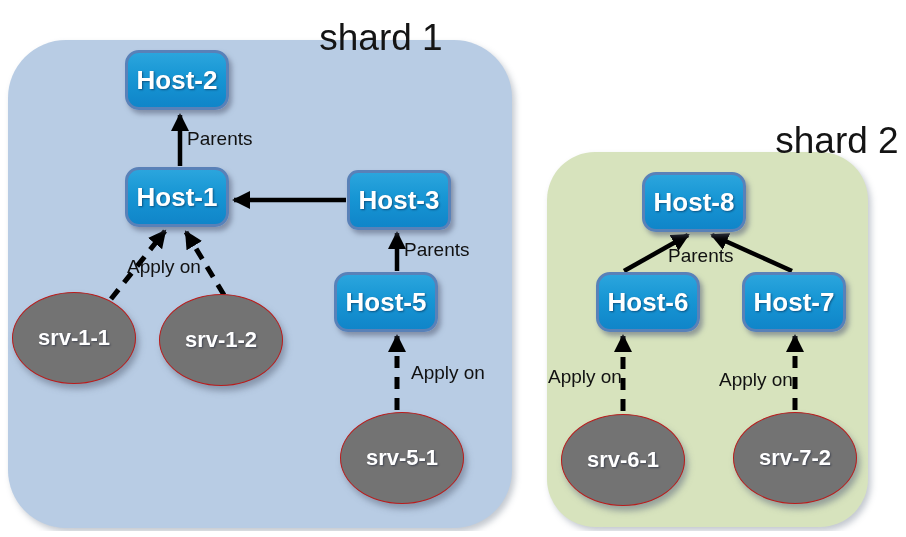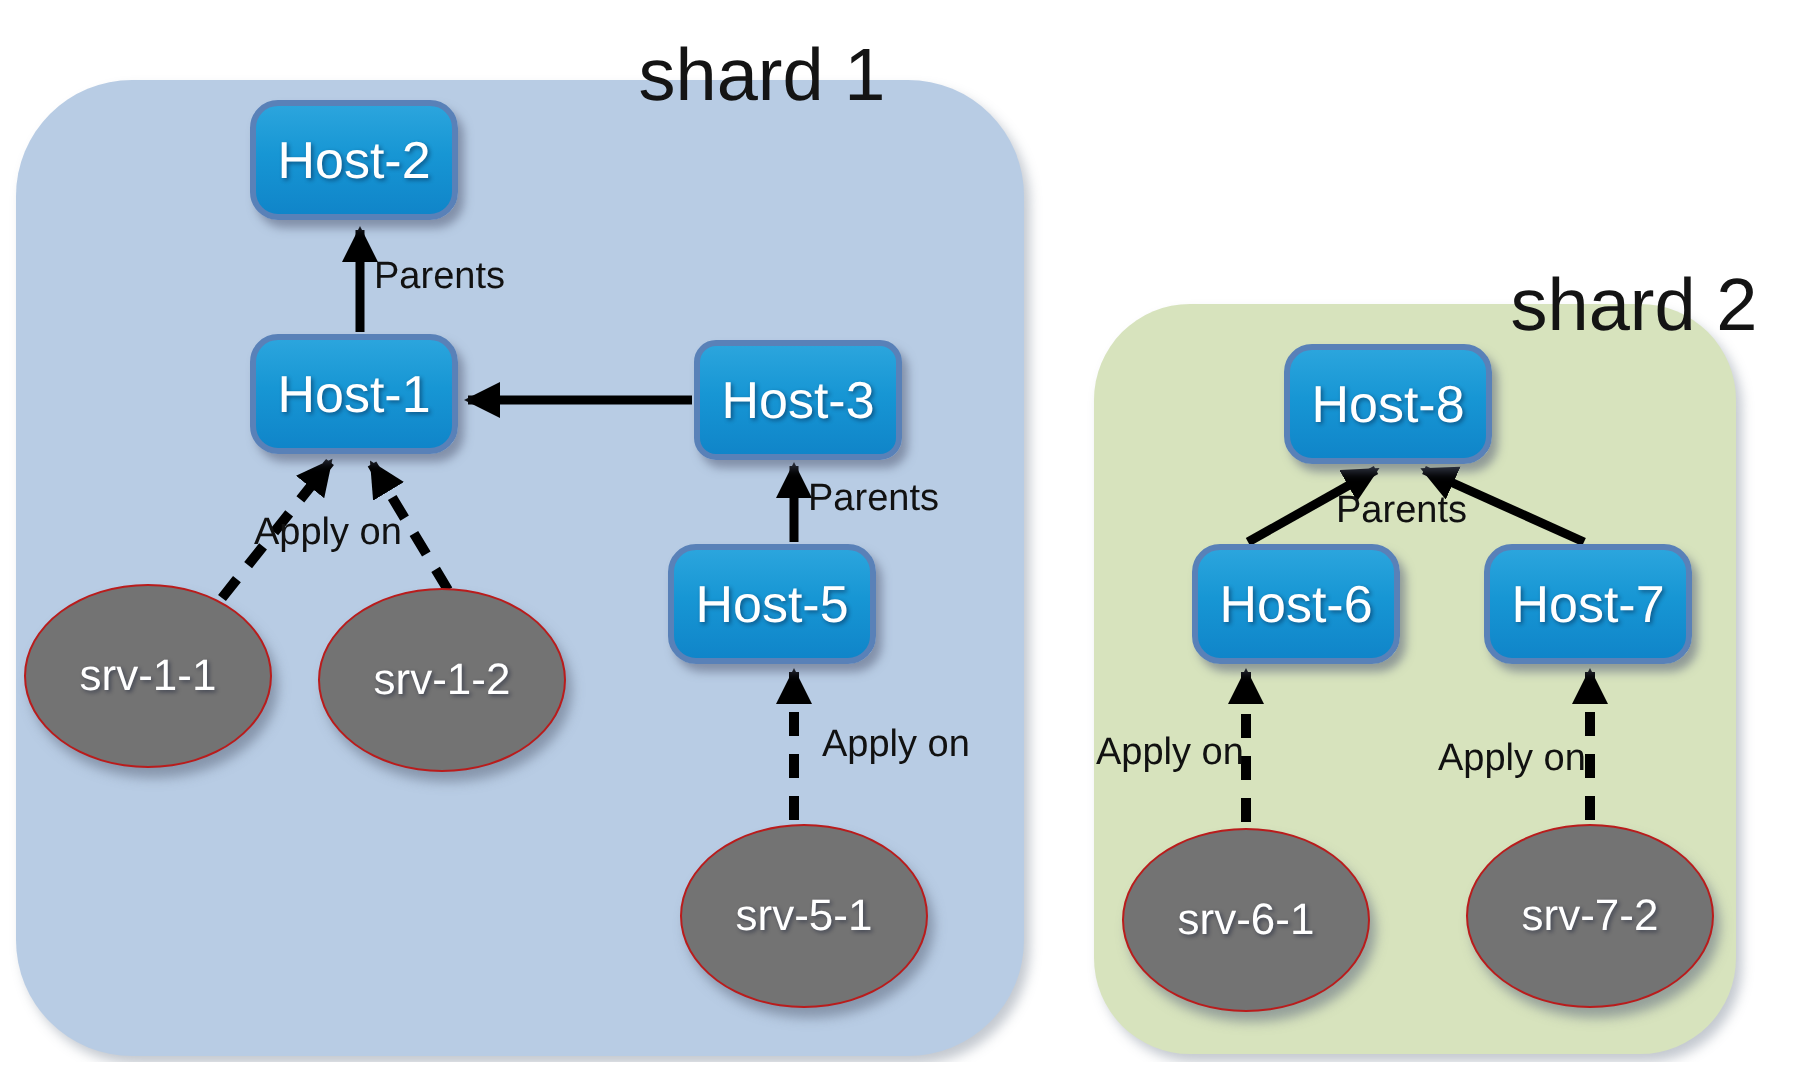--- a/index.html
+++ b/index.html
@@ -34,40 +34,41 @@
   .shard-title {
     position: absolute;
     font-size: 37px;
     color: #141414;
     white-space: nowrap;
     text-align: center;
     line-height: 1.1;
     z-index: 5;
   }
   .title-1 { left: 306px; top: 18px; width: 150px; }
-  .title-2 { left: 748px; top: 121px; width: 138px; margin-top: 12px; }
+  .title-2 { left: 768px; top: 121px; width: 138px; }
 
   svg.edges {
     position: absolute;
     left: 0; top: 0;
     width: 906px; height: 537px;
     z-index: 2;
     pointer-events: none;
   }
   .edge-solid  { stroke: #000000; stroke-width: 4.5; fill: none; }
   .edge-dashed { stroke: #000000; stroke-width: 5; fill: none; stroke-dasharray: 12 9; }
 
   .node {
     position: absolute;
     display: flex;
     align-items: center;
     justify-content: center;
     color: #ffffff;
     z-index: 3;
     text-shadow: 1px 1px 2px rgba(0, 10, 40, 0.45);
+    font-weight: bold;
   }
   .host {
     width: 104px; height: 60px;
     border-radius: 14px;
     background: linear-gradient(180deg, #2BA5DD 0%, #1796D4 45%, #1085C9 100%);
     border: 3px solid #5981B8;
     box-sizing: border-box;
     font-size: 26px;
     box-shadow: 3px 4px 5px rgba(85, 95, 120, 0.55);
   }

